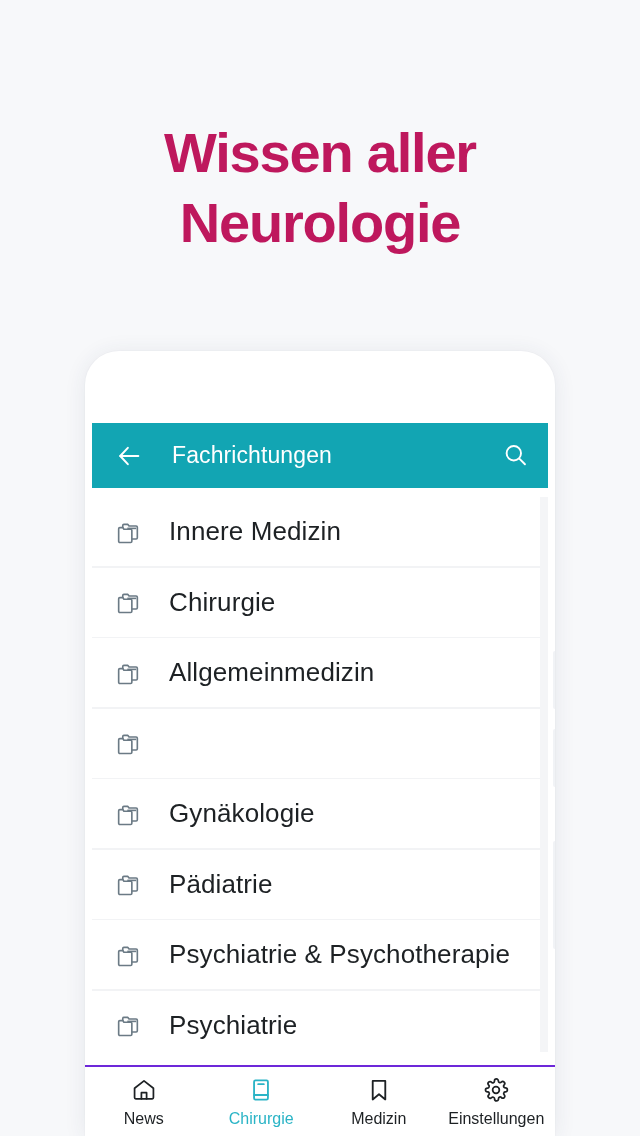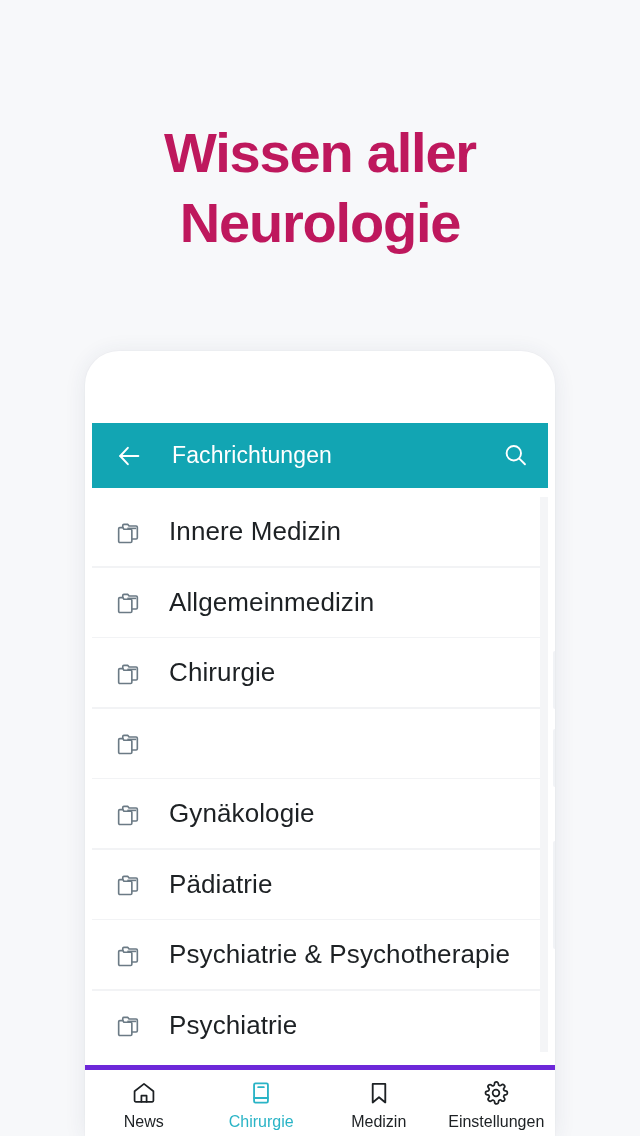--- a/index.html
+++ b/index.html
@@ -119,21 +119,21 @@
     width:8px; height:555px;
     background:#f4f5f7;
   }
 
   
   .bottomnav {
     position:absolute;
     left:0; bottom:0;
     width:470px; height:71px;
     background:#ffffff;
-    border-top:5px solid #6d28d9;
+    border-top:2px solid #6d28d9;
     display:flex;
     align-items:flex-start;
     padding-top:9px;
   }
   .navitem {
     flex:1 1 0;
     display:flex;
     flex-direction:column;
     align-items:center;
     gap:6px;
@@ -196,32 +196,32 @@
       </div>
 
       <div class="row">
         <span class="ic">
           <svg width="28" height="28" viewBox="0 0 24 24" fill="none" stroke="#6b7a85" stroke-width="1.4" stroke-linejoin="round">
             <path d="M8.5 5.5h3.4l1 1.4h6.1a1 1 0 0 1 1 1V17a1 1 0 0 1-1 1h-10.5a1 1 0 0 1-1-1V6.5a1 1 0 0 1 1-1z"></path>
             <path d="M11.4 8.9h7.6"></path>
             <path d="M4 9.2a1 1 0 0 1 1-1h2.5l1 1.4h5.8a1 1 0 0 1 1 1v9.4a1 1 0 0 1-1 1H5a1 1 0 0 1-1-1z" fill="#ffffff"></path>
           </svg>
         </span>
+        <span class="lbl">Chirurgie</span>
+      </div>
+
+      <div class="row">
+        <span class="ic">
+          <svg width="28" height="28" viewBox="0 0 24 24" fill="none" stroke="#6b7a85" stroke-width="1.4" stroke-linejoin="round">
+            <path d="M8.5 5.5h3.4l1 1.4h6.1a1 1 0 0 1 1 1V17a1 1 0 0 1-1 1h-10.5a1 1 0 0 1-1-1V6.5a1 1 0 0 1 1-1z"></path>
+            <path d="M11.4 8.9h7.6"></path>
+            <path d="M4 9.2a1 1 0 0 1 1-1h2.5l1 1.4h5.8a1 1 0 0 1 1 1v9.4a1 1 0 0 1-1 1H5a1 1 0 0 1-1-1z" fill="#ffffff"></path>
+          </svg>
+        </span>
         <span class="lbl">Allgemeinmedizin</span>
-      </div>
-
-      <div class="row">
-        <span class="ic">
-          <svg width="28" height="28" viewBox="0 0 24 24" fill="none" stroke="#6b7a85" stroke-width="1.4" stroke-linejoin="round">
-            <path d="M8.5 5.5h3.4l1 1.4h6.1a1 1 0 0 1 1 1V17a1 1 0 0 1-1 1h-10.5a1 1 0 0 1-1-1V6.5a1 1 0 0 1 1-1z"></path>
-            <path d="M11.4 8.9h7.6"></path>
-            <path d="M4 9.2a1 1 0 0 1 1-1h2.5l1 1.4h5.8a1 1 0 0 1 1 1v9.4a1 1 0 0 1-1 1H5a1 1 0 0 1-1-1z" fill="#ffffff"></path>
-          </svg>
-        </span>
-        <span class="lbl">Chirurgie</span>
       </div>
 
       <div class="row">
         <span class="ic">
           <svg width="28" height="28" viewBox="0 0 24 24" fill="none" stroke="#6b7a85" stroke-width="1.4" stroke-linejoin="round">
             <path d="M8.5 5.5h3.4l1 1.4h6.1a1 1 0 0 1 1 1V17a1 1 0 0 1-1 1h-10.5a1 1 0 0 1-1-1V6.5a1 1 0 0 1 1-1z"></path>
             <path d="M11.4 8.9h7.6"></path>
             <path d="M4 9.2a1 1 0 0 1 1-1h2.5l1 1.4h5.8a1 1 0 0 1 1 1v9.4a1 1 0 0 1-1 1H5a1 1 0 0 1-1-1z" fill="#ffffff"></path>
           </svg>
         </span>

